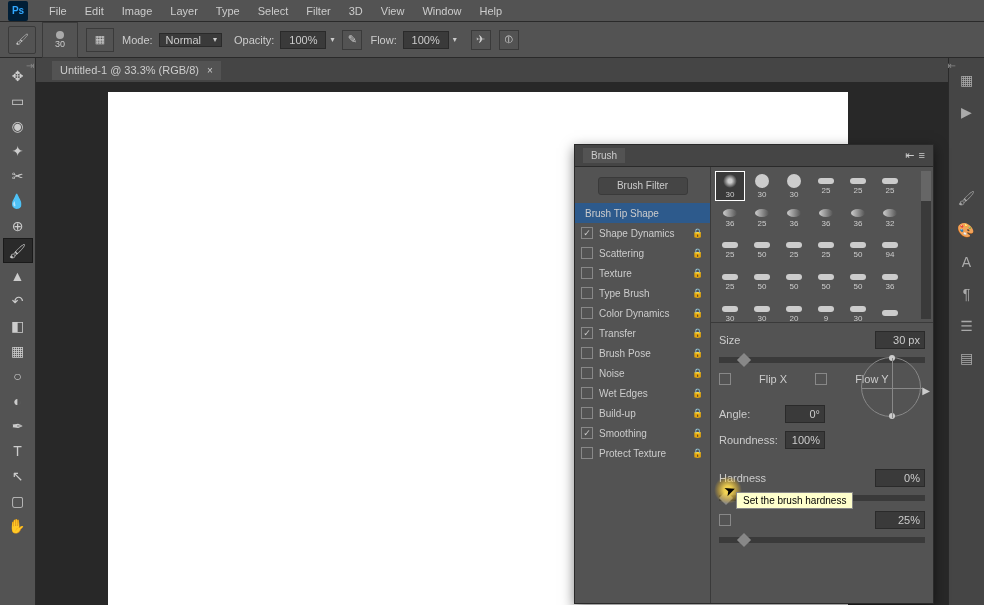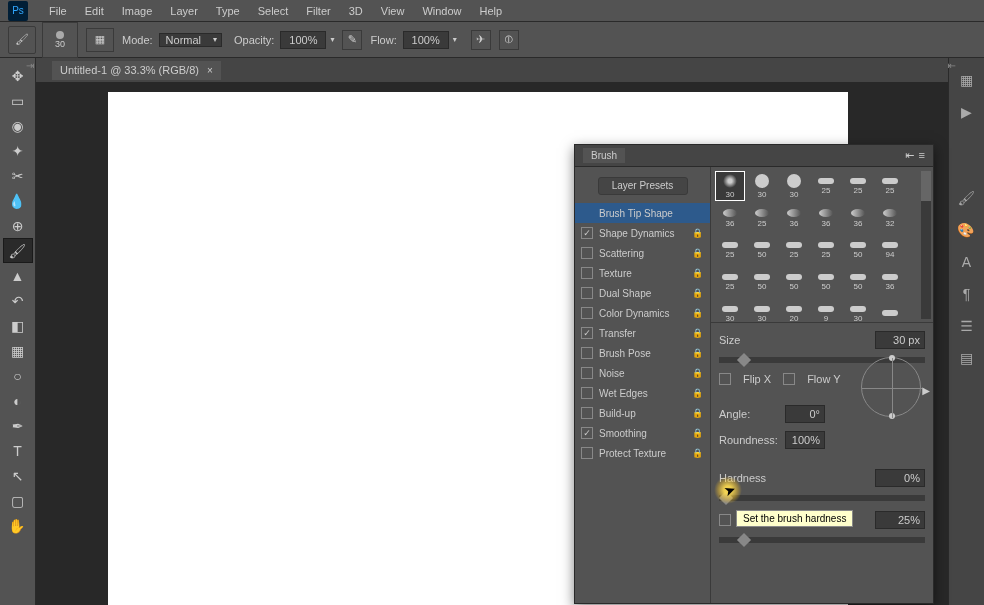--- a/index.html
+++ b/index.html
@@ -1,18 +1,18 @@
 <!DOCTYPE html>
 <html><head>
 <meta charset="utf-8">
 <style>
 *{margin:0;padding:0;box-sizing:border-box;font-family:Tahoma,Arial,sans-serif;font-size:11px;color:#ccc;user-select:none}
 body{background:#535353;width:984px;height:605px;overflow:hidden;position:relative}
 .menubar{height:22px;background:#535353;display:flex;align-items:center;padding-left:8px;border-bottom:1px solid #2a2a2a}
-.ps-logo{width:20px;height:20px;background:#001e36;color:#31a8ff;font-weight:normal;font-size:10px;display:flex;align-items:center;justify-content:center;border-radius:2px;margin-right:12px}
+.ps-logo{width:20px;height:20px;background:#001e36;color:#31a8ff;font-weight:bold;font-size:10px;display:flex;align-items:center;justify-content:center;border-radius:2px;margin-right:12px}
 .menu-item{padding:0 9px;cursor:pointer}
 .optionsbar{height:36px;background:#535353;display:flex;align-items:center;padding:0 8px;border-bottom:1px solid #2a2a2a}
 .opt-icon{width:28px;height:28px;margin-right:6px;display:flex;align-items:center;justify-content:center;border:1px solid #3a3a3a;border-radius:2px}
 .brush-preview{width:36px;height:36px;border:1px solid #3a3a3a;display:flex;flex-direction:column;align-items:center;justify-content:center;margin-right:8px}
 .brush-preview .dot{width:8px;height:8px;background:#aaa;border-radius:50%}
 .brush-preview .num{font-size:9px}
 .opt-btn{width:28px;height:24px;border:1px solid #3a3a3a;display:flex;align-items:center;justify-content:center;margin-right:8px}
 .opt-label{margin-right:6px}
 .opt-dropdown{background:#3a3a3a;border:1px solid #2a2a2a;padding:2px 20px 2px 6px;height:14px;display:flex;align-items:center;margin-right:12px;position:relative}
 .opt-dropdown::after{content:'▾';position:absolute;right:4px;font-size:8px}
@@ -35,47 +35,47 @@
 .panel-header-r{margin-left:auto;display:flex;gap:4px}
 .panel-body{display:flex;height:calc(100% - 22px)}
 .panel-left{width:136px;border-right:1px solid #3a3a3a;padding-top:6px}
 .presets-btn{margin:4px auto 8px;width:90px;height:18px;background:#454545;border:1px solid #3a3a3a;text-align:center;line-height:16px;font-size:10px;border-radius:3px}
 .setting-row{height:20px;display:flex;align-items:center;padding:0 6px;cursor:pointer}
 .setting-row.selected{background:#2d5a8c}
 .setting-row .chk{width:12px;height:12px;border:1px solid #888;margin-right:6px;display:flex;align-items:center;justify-content:center;font-size:9px;color:#ccc}
 .setting-row .chk.checked::before{content:'✓'}
 .setting-row .lbl{flex:1;font-size:10px}
 .setting-row .lock{font-size:9px;color:#888}
-.setting-row.tip{padding-left:24px}
+.setting-row.tip{padding-left:10px}
 .panel-right{flex:1;display:flex;flex-direction:column}
 .thumbs{height:156px;overflow:hidden;padding:4px;border-bottom:1px solid #3a3a3a;position:relative}
 .thumbs-scroll{position:absolute;right:2px;top:4px;width:10px;height:148px;background:#3a3a3a}
 .thumbs-scroll-handle{width:10px;height:30px;background:#666;position:absolute;top:0}
 .thumb-grid{display:grid;grid-template-columns:repeat(6,30px);gap:2px}
 .thumb{width:30px;height:30px;display:flex;flex-direction:column;align-items:center;justify-content:center;border:1px solid transparent;cursor:pointer}
 .thumb.sel{border:1px solid #fff;background:#3a3a3a}
 .thumb .shape{width:14px;height:14px;background:#ccc;border-radius:50%}
 .thumb .shape.soft{background:radial-gradient(circle,#ccc 20%,transparent 70%)}
 .thumb .shape.stroke{width:16px;height:6px;background:#ccc;border-radius:3px}
 .thumb .shape.spray{width:14px;height:8px;background:linear-gradient(90deg,#ccc 0%,transparent 100%)}
 .thumb .sz{font-size:8px;margin-top:2px}
 .controls{padding:8px;flex:1}
 .ctrl-row{display:flex;align-items:center;margin-bottom:8px;font-size:10px}
 .ctrl-row .clbl{width:60px}
 .ctrl-row .cval{background:#3a3a3a;border:1px solid #2a2a2a;padding:2px 4px;width:50px;text-align:right;margin-left:auto}
 .slider{height:6px;background:#3a3a3a;position:relative;margin:4px 0 10px}
 .slider-handle{width:10px;height:10px;background:#888;position:absolute;top:-2px;transform:rotate(45deg)}
-.flip-row{display:flex;gap:12px;align-items:center;margin-bottom:12px}
+.flip-row{display:flex;gap:28px;align-items:center;margin-bottom:12px}
 .flip-chk{width:12px;height:12px;border:1px solid #888}
 .angle-dial{position:absolute;right:12px;top:212px;width:60px;height:60px;border:1px solid #888;border-radius:50%}
 .angle-dial::before{content:'';position:absolute;width:60px;height:1px;background:#888;top:30px}
 .angle-dial::after{content:'';position:absolute;width:1px;height:60px;background:#888;left:30px}
 .dial-dot{width:6px;height:6px;background:#ccc;border-radius:50%;position:absolute}
 .dial-arrow{position:absolute;right:-10px;top:27px;font-size:10px}
-.tooltip{position:absolute;top:510px;left:736px;background:#ffffcc;color:#000;padding:2px 6px;border:1px solid #888;font-size:10px;z-index:20}
+.tooltip{position:absolute;top:492px;left:736px;background:#ffffcc;color:#000;padding:2px 6px;border:1px solid #888;font-size:10px;z-index:20}
 .cursor-glow{position:absolute;top:476px;left:714px;width:28px;height:28px;background:radial-gradient(circle,rgba(255,220,80,0.9) 20%,rgba(255,200,40,0.4) 50%,transparent 70%);border-radius:50%;z-index:19}
 .cursor-arrow{position:absolute;top:482px;left:724px;z-index:21;font-size:14px;color:#000;transform:rotate(-20deg)}
 .collapse-arrows{position:absolute;font-size:10px;color:#888}
 </style>
 </head>
 <body>
 
 <div class="menubar">
   <div class="ps-logo">Ps</div>
   <div class="menu-item">File</div>
@@ -162,21 +162,21 @@
 <div class="brush-panel">
   <div class="panel-header">
     <div class="panel-tab">Brush</div>
     <div class="panel-header-r">
       <span>⇤</span>
       <span>≡</span>
     </div>
   </div>
   <div class="panel-body">
     <div class="panel-left">
-      <div class="presets-btn">Layer Presets</div>
+      <div class="presets-btn">Brush Filter</div>
       <div id="settings-container">
           <div class="setting-row selected tip">
             <span class="lbl">Brush Tip Shape</span>
           </div>
           <div class="setting-row">
             <div class="chk checked"></div>
             <span class="lbl">Shape Dynamics</span>
             <span class="lock">🔒</span>
           </div>
           <div class="setting-row">
@@ -184,21 +184,21 @@
             <span class="lbl">Scattering</span>
             <span class="lock">🔒</span>
           </div>
           <div class="setting-row">
             <div class="chk"></div>
             <span class="lbl">Texture</span>
             <span class="lock">🔒</span>
           </div>
           <div class="setting-row">
             <div class="chk"></div>
-            <span class="lbl">Dual Shape</span>
+            <span class="lbl">Type Brush</span>
             <span class="lock">🔒</span>
           </div>
           <div class="setting-row">
             <div class="chk"></div>
             <span class="lbl">Color Dynamics</span>
             <span class="lock">🔒</span>
           </div>
           <div class="setting-row">
             <div class="chk checked"></div>
             <span class="lbl">Transfer</span>

